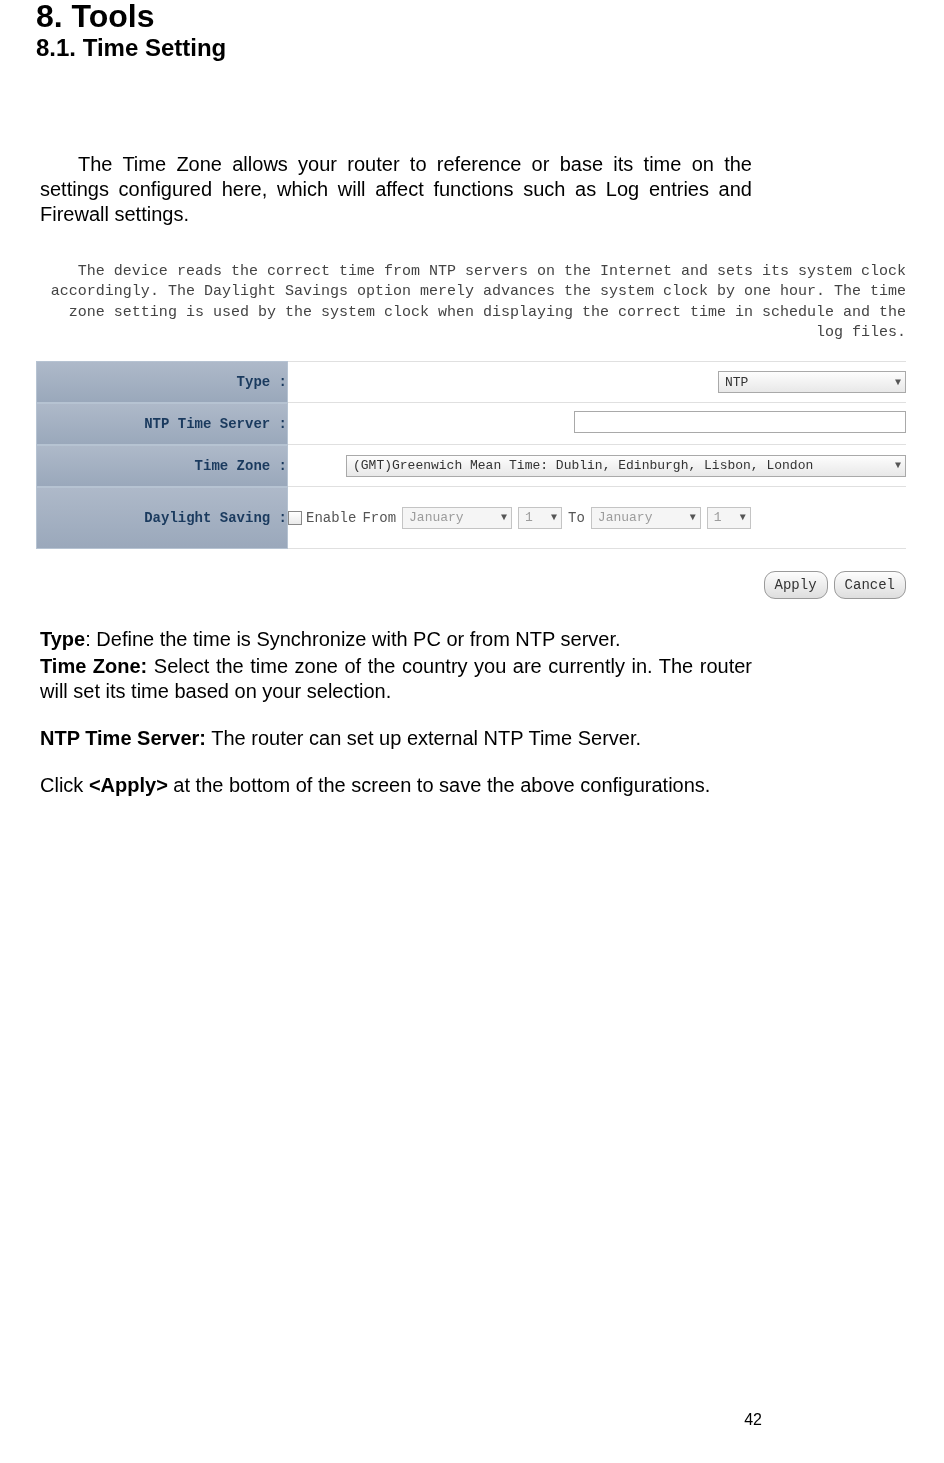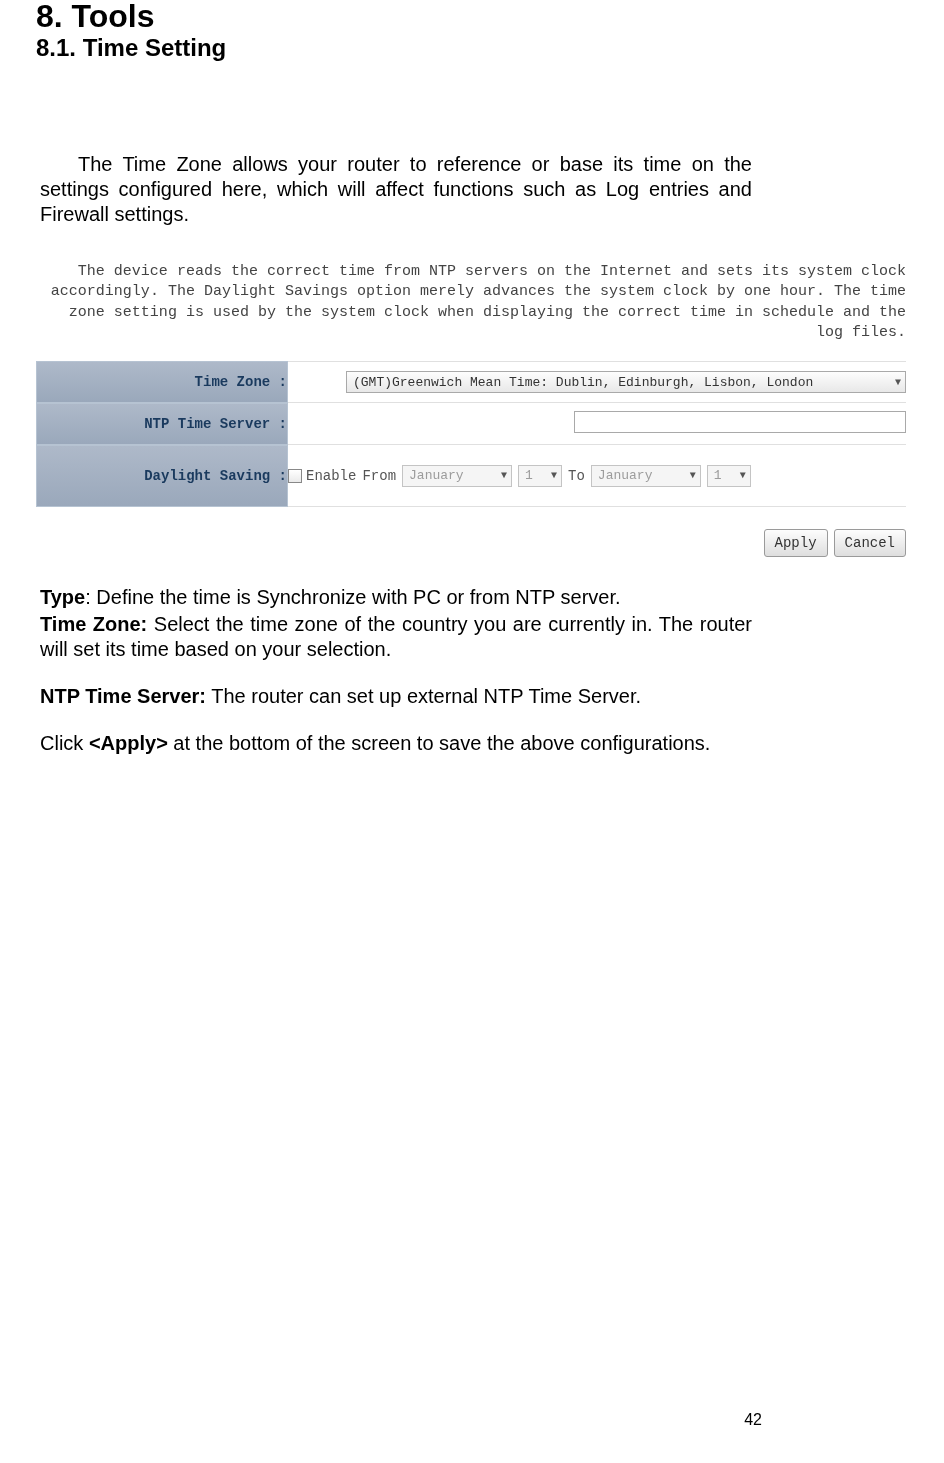--- a/index.html
+++ b/index.html
@@ -151,21 +151,21 @@
     display: flex;
     justify-content: flex-end;
     gap: 6px;
     margin-top: 22px;
     width: 870px;
   }
   .btn {
     height: 26px;
     padding: 0 10px;
     border: 1px solid #9a9a9a;
-    border-radius: 3px;
+    border-radius: 11px;
     background: linear-gradient(#fdfdfd, #dedede);
     font-size: 14px;
     color: #333;
     display: inline-flex;
     align-items: center;
     cursor: default;
   }
   .definitions {
     margin-top: 28px;
     font-size: 20px;
@@ -194,33 +194,42 @@
   <h1 class="heading-main">8. Tools</h1>
   <h2 class="heading-sub">8.1. Time Setting</h2>
 
   <p class="intro"><span class="intro-indent"></span><span>The Time Zone allows your router to reference or base its time on the settings configured here, which will affect functions such as Log entries and Firewall settings.</span></p>
 
   <div class="screenshot">
     <div class="shot-desc">The device reads the correct time from NTP servers on the Internet and sets its system clock accordingly. The Daylight Savings option merely advances the system clock by one hour. The time zone setting is used by the system clock when displaying the correct time in schedule and the log files.</div>
 
     <table class="form-table">
       <tbody>
+          <tr>
+        <td class="label-cell">Type :</td>
+        <td class="field-cell">
+          <span class="dropdown" style="width:188px;">
+            <span>NTP</span>
+            <span class="arrow">▼</span>
+          </span>
+        </td>
+      </tr>
+      <tr>
+        <td class="label-cell">NTP Time Server :</td>
+        <td class="field-cell">
+          <span class="textinput"></span>
+        </td>
+      </tr>
       <tr>
         <td class="label-cell">Time Zone :</td>
         <td class="field-cell">
           <span class="dropdown" style="width:560px;">
             <span>(GMT)Greenwich Mean Time: Dublin, Edinburgh, Lisbon, London</span>
             <span class="arrow">▼</span>
           </span>
-        </td>
-      </tr>
-      <tr>
-        <td class="label-cell">NTP Time Server :</td>
-        <td class="field-cell">
-          <span class="textinput"></span>
         </td>
       </tr>
       <tr class="row-ds">
         <td class="label-cell">Daylight Saving :</td>
         <td class="field-cell">
           <div class="ds-row">
             <div class="ds-enable">
               <span class="checkbox"></span>
               <span>Enable</span>
             </div>

